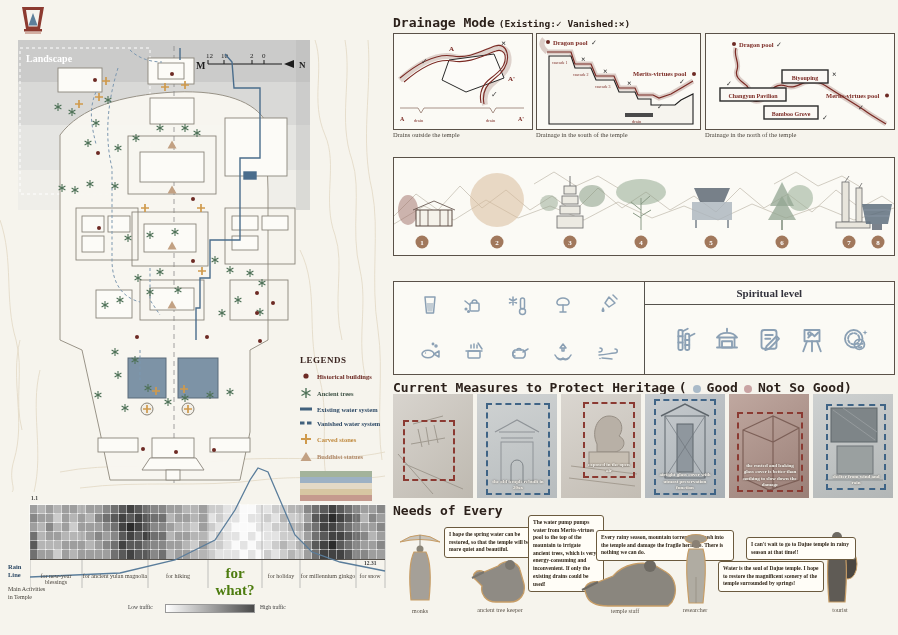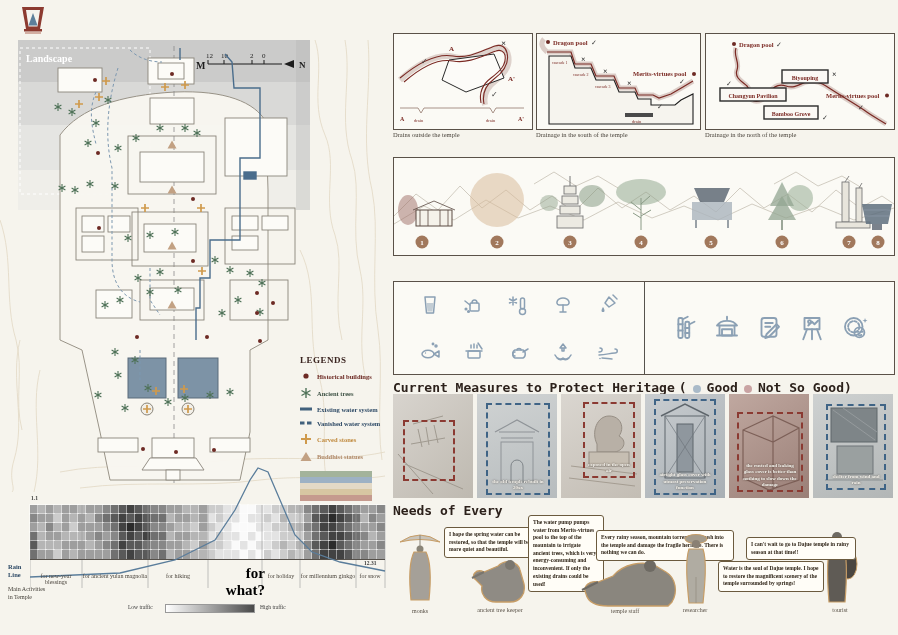--- a/index.html
+++ b/index.html
@@ -6,21 +6,21 @@
   #page{position:relative;width:898px;height:635px;background:#f6f4ed;overflow:hidden;font-family:"Liberation Serif",serif}
   .abs{position:absolute}
   .h-main{font:bold 27px "DejaVu Sans Mono",monospace;color:#d3b184;letter-spacing:3px}
   .h-sec{font:bold 13px "DejaVu Sans Mono",monospace;color:#2c211b}
   .h-sub{font:bold 9.5px "DejaVu Sans Mono",monospace;color:#2c211b}
   .panel{position:absolute;border:1px solid #5a5148;background:#fbfaf5}
   .pcap{position:absolute;font:6.5px/1.2 "Liberation Serif",serif;color:#4a443c}
   .hm{display:grid;grid-template-columns:repeat(44,1fr);grid-auto-rows:9px;width:355px;position:absolute;left:30px;top:505px}
   .hm-cell{outline:.5px solid rgba(255,255,255,.45)}
   .collabel{position:absolute;font:6px "Liberation Serif",serif;color:#4a443c;text-align:center}
-  .bigwhat{position:absolute;font:bold 15px "Liberation Serif",serif;color:#000000;text-align:right}
+  .bigwhat{position:absolute;font:bold 15px "Liberation Serif",serif;color:#4d7c0f;text-align:center}
   .legrow{display:flex;align-items:center;gap:5px;margin-top:6px}
   .leglab{font:bold 6.5px "Liberation Serif",serif}
   .photo{position:absolute;width:80px;height:104px;overflow:hidden}
   .pframe{position:absolute;border:2px dashed}
   .pcaption{position:absolute;left:2px;right:2px;bottom:2px;font:bold 5px/1.25 "Liberation Serif",serif;color:#f8f6f0;text-align:center;text-shadow:0 0 2px rgba(60,50,40,.9)}
   .bubble{position:absolute;background:#fffdf7;border:1px solid #6b5a3e;border-radius:3px;padding:3px 4px;font:bold 5.5px/1.4 "Liberation Serif",serif;color:#2f2417}
   .figlabel{position:absolute;font:6px "Liberation Serif",serif;color:#5a5248;text-align:center}
   .wicons{display:flex;justify-content:space-around;align-items:center}
   .wicons svg{stroke:#8ba0b4;fill:none;stroke-width:1.5;stroke-linecap:round;stroke-linejoin:round}
   .dot{display:inline-block;width:8px;height:8px;border-radius:50%;margin:0 2px;vertical-align:-1px}
@@ -574,20 +574,24 @@
   <div class="collabel" style="left:300px;top:573px;width:56px">for millennium ginkgo</div>
   <div class="collabel" style="left:354px;top:573px;width:32px">for snow</div>
 
   <div class="abs" style="left:8px;top:563px;width:26px;font:bold 6.5px/1.3 'Liberation Serif',serif;color:#2e4a66">Rain Line</div>
   <div class="abs" style="left:8px;top:586px;width:40px;font:6px/1.3 'Liberation Serif',serif;color:#44403a">Main Activities in Temple</div>
 
   <div class="tinylab" style="left:128px;top:604px">Low traffic</div>
   <div class="gradbar" style="left:165px;top:604px"></div>
   <div class="tinylab" style="left:260px;top:604px">High traffic</div>
 
+  <div class="abs" style="left:393px;top:13px">
+    <span class="h-sec">Drainage Mode</span>
+    <span class="h-sub">(Existing:✓ Vanished:×)</span>
+  </div>
 
   <div class="panel" style="left:393px;top:33px;width:138px;height:95px">
     <svg width="138" height="95" viewBox="0 0 138 95">
       <path d="M6,46 C24,30 44,19 60,23 C76,27 90,18 102,14 C108,12 113,15 114,21 C117,33 109,41 101,47 C93,53 89,62 91,71" stroke="#b4958e" stroke-width="6" fill="none" opacity=".4"></path>
       <polygon points="55,26 100,20 110,44 72,58 48,46" fill="#fcfbf8" stroke="#2a2a2a" stroke-width="1"></polygon>
       <path d="M6,44 C24,29 43,19 59,22 C75,25 89,16 101,12 C107,10 112,13 113,19" stroke="#7b2a24" stroke-width="1.1" fill="none"></path>
       <path d="M10,48 C26,34 44,24 59,27 C75,30 90,21 102,17 C106,15.5 110,17 111,21" stroke="#7b2a24" stroke-width="1.1" fill="none"></path>
       <path d="M113,19 C116,31 108,39 100,45 C92,51 88,60 90,70" stroke="#7b2a24" stroke-width="1.1" fill="none"></path>
       <path d="M111,21 C113,31 105,38 97,44 C89,50 85,59 87,69" stroke="#7b2a24" stroke-width="1.1" fill="none"></path>
       <text x="55" y="17" font-size="7" font-weight="bold" fill="#7b2a24" font-family="Liberation Serif,serif">A</text>
@@ -772,20 +776,21 @@
             <path d="M12,5l-3,4h6zM11,9h2v3h-2z"></path>
             <path d="M4,16c2,4,6,5,8,3c2,2,6,1,8-3M6,19c2,2,4,2,6,1c2,1,4,1,6-1"></path>
           </svg>
         <svg width="24" height="24" viewBox="0 0 24 24">
             <path d="M4,13c4,0,4-4,1-4M4,16c8,0,10-2,16-2c3,0,3-4,0-4M7,19c5,0,6,1,10,1"></path>
             <circle cx="5" cy="19.5" r=".8" fill="#8ba0b4" stroke="none"></circle>
           </svg>
       </div>
     </div>
     <div style="width:50%;display:flex;flex-direction:column">
+      <div style="border-bottom:1px solid #55524c;text-align:center;font:bold 11px 'Liberation Serif',serif;color:#33333d;padding:5px 0">Spiritual level</div>
       <div class="wicons" style="flex:1;padding:2px 18px">
         <svg width="30" height="30" viewBox="0 0 24 24">
             <rect x="7.5" y="4" width="3.4" height="16" rx="1.2"></rect>
             <path d="M7.5,9h3.4M7.5,14h3.4"></path>
             <rect x="13" y="7" width="3.2" height="13" rx="1.2"></rect>
             <path d="M13,12h3.2M13,16h3.2M11,5l4-2M16.4,9l4-2"></path>
           </svg>
         <svg width="30" height="30" viewBox="0 0 24 24">
             <path d="M4,10c3-5,13-5,16,0z"></path>
             <path d="M12,3v2M6,10v8M18,10v8M4,18h16"></path>

